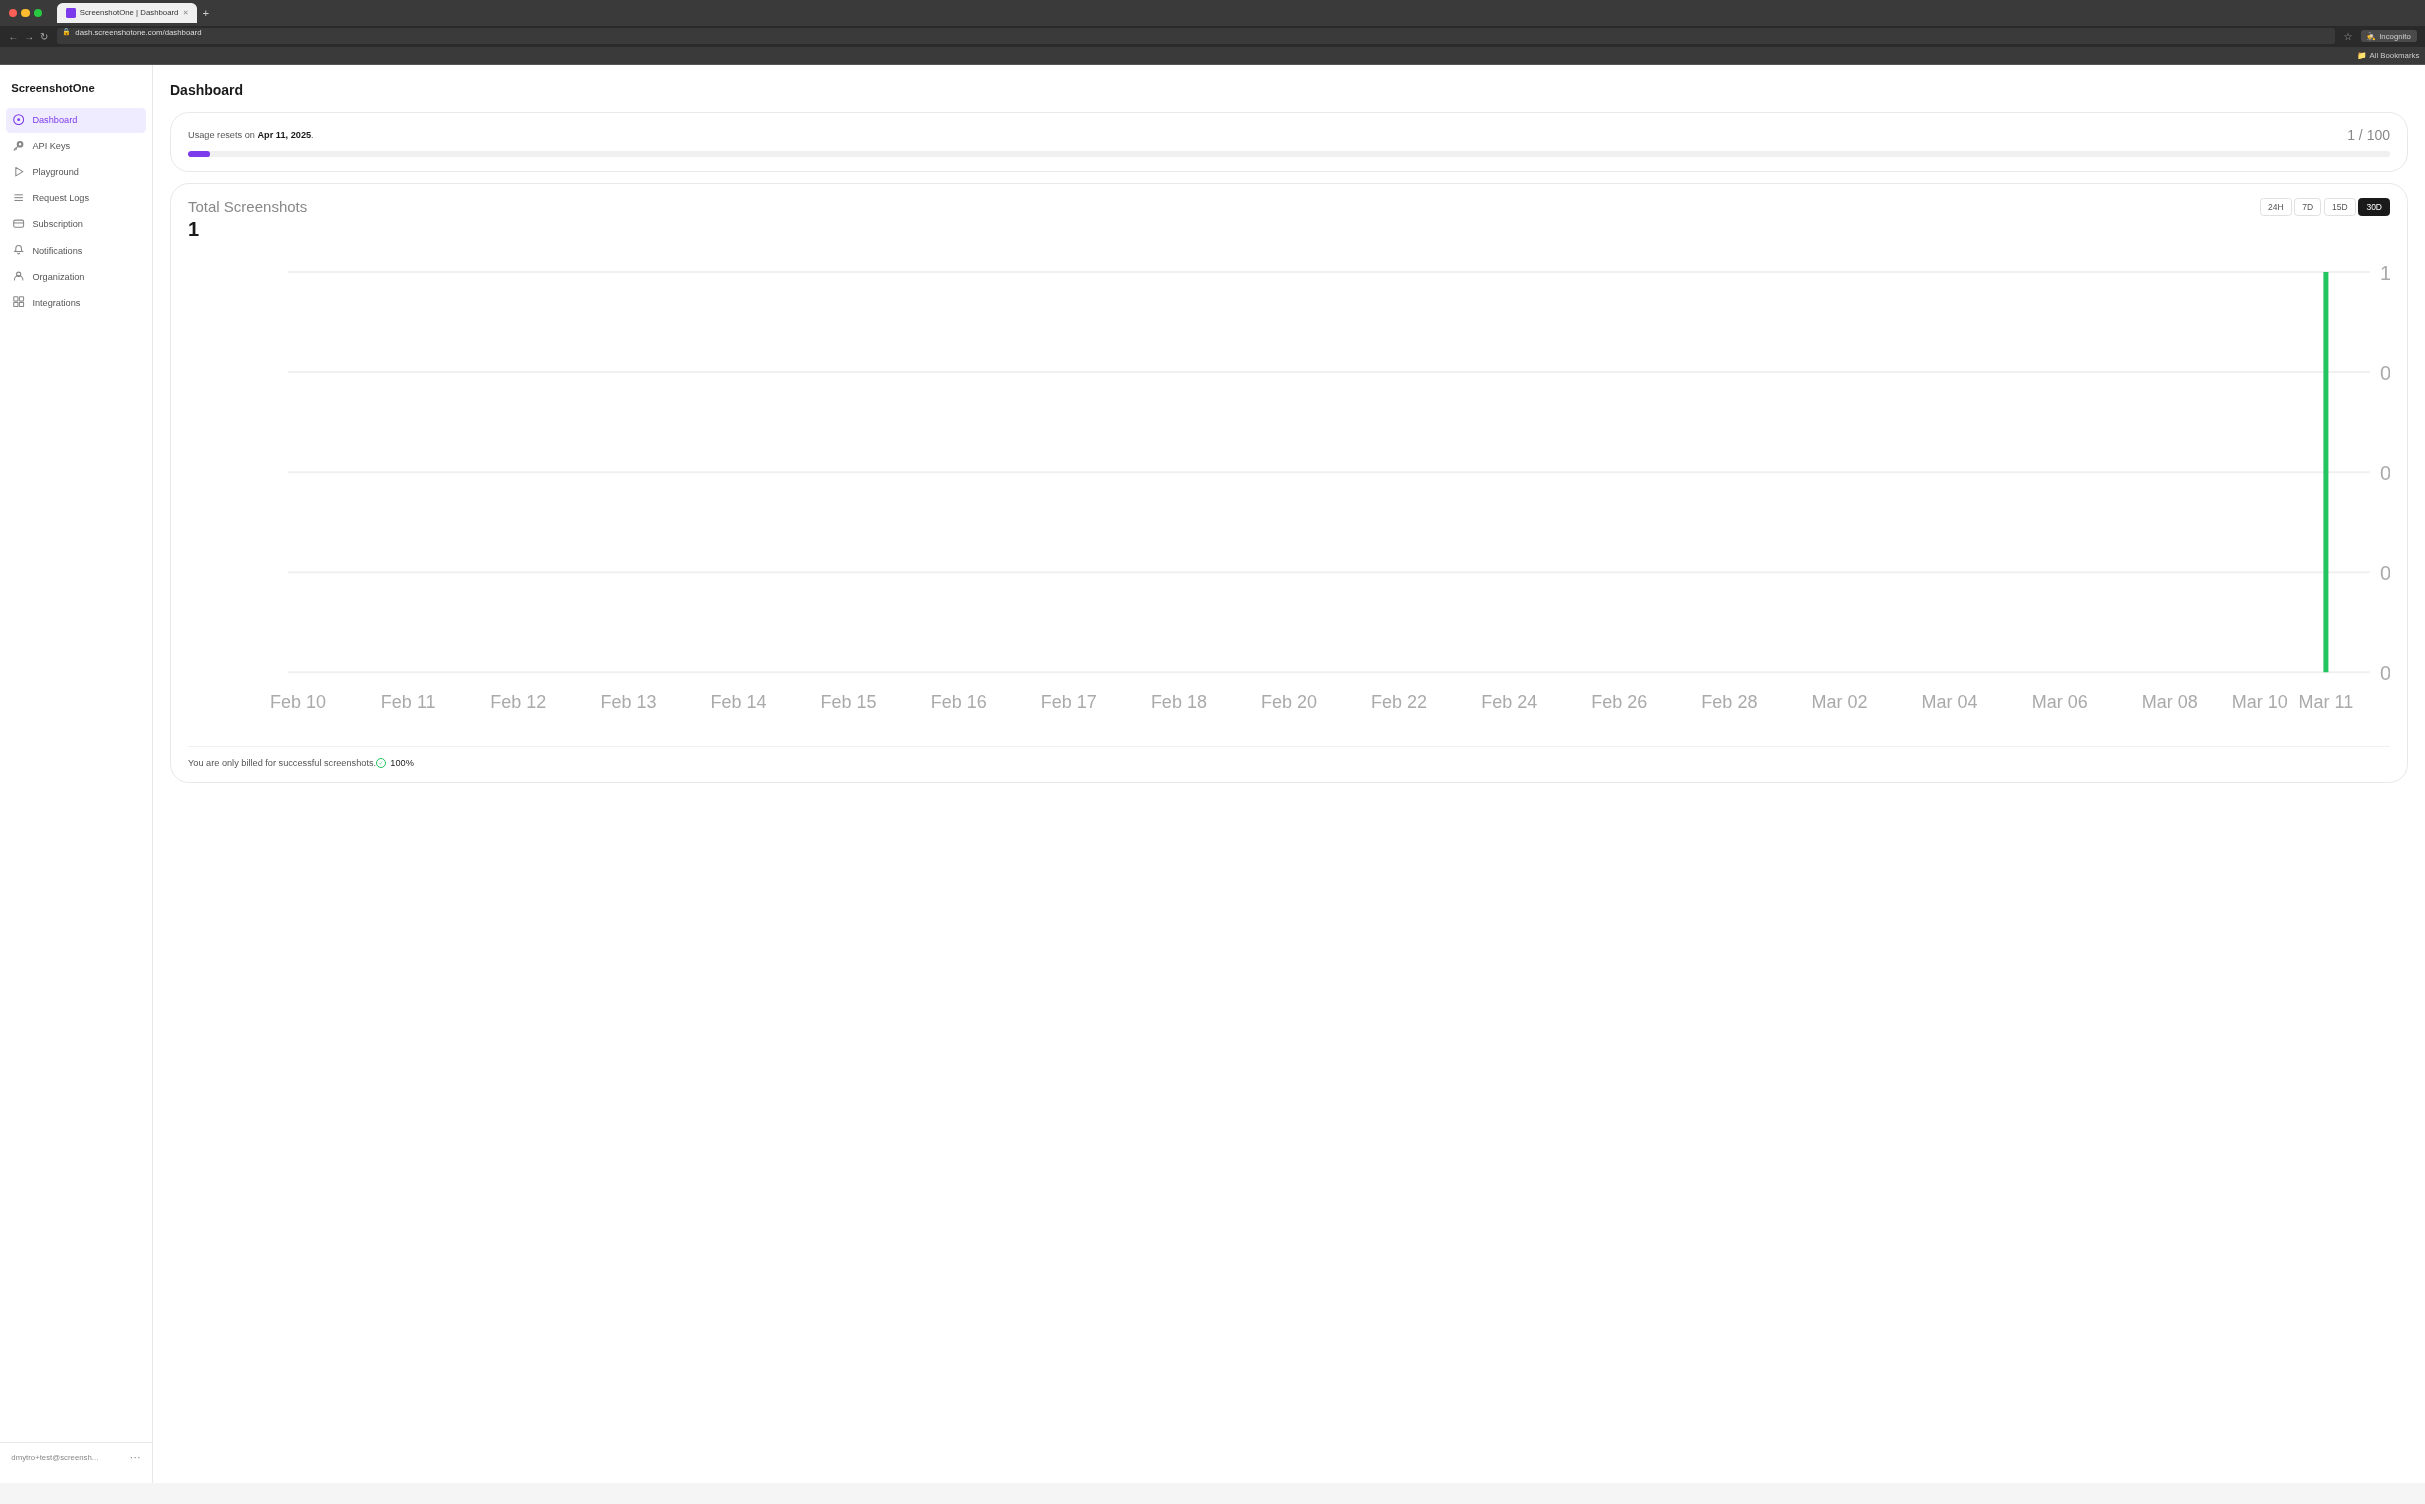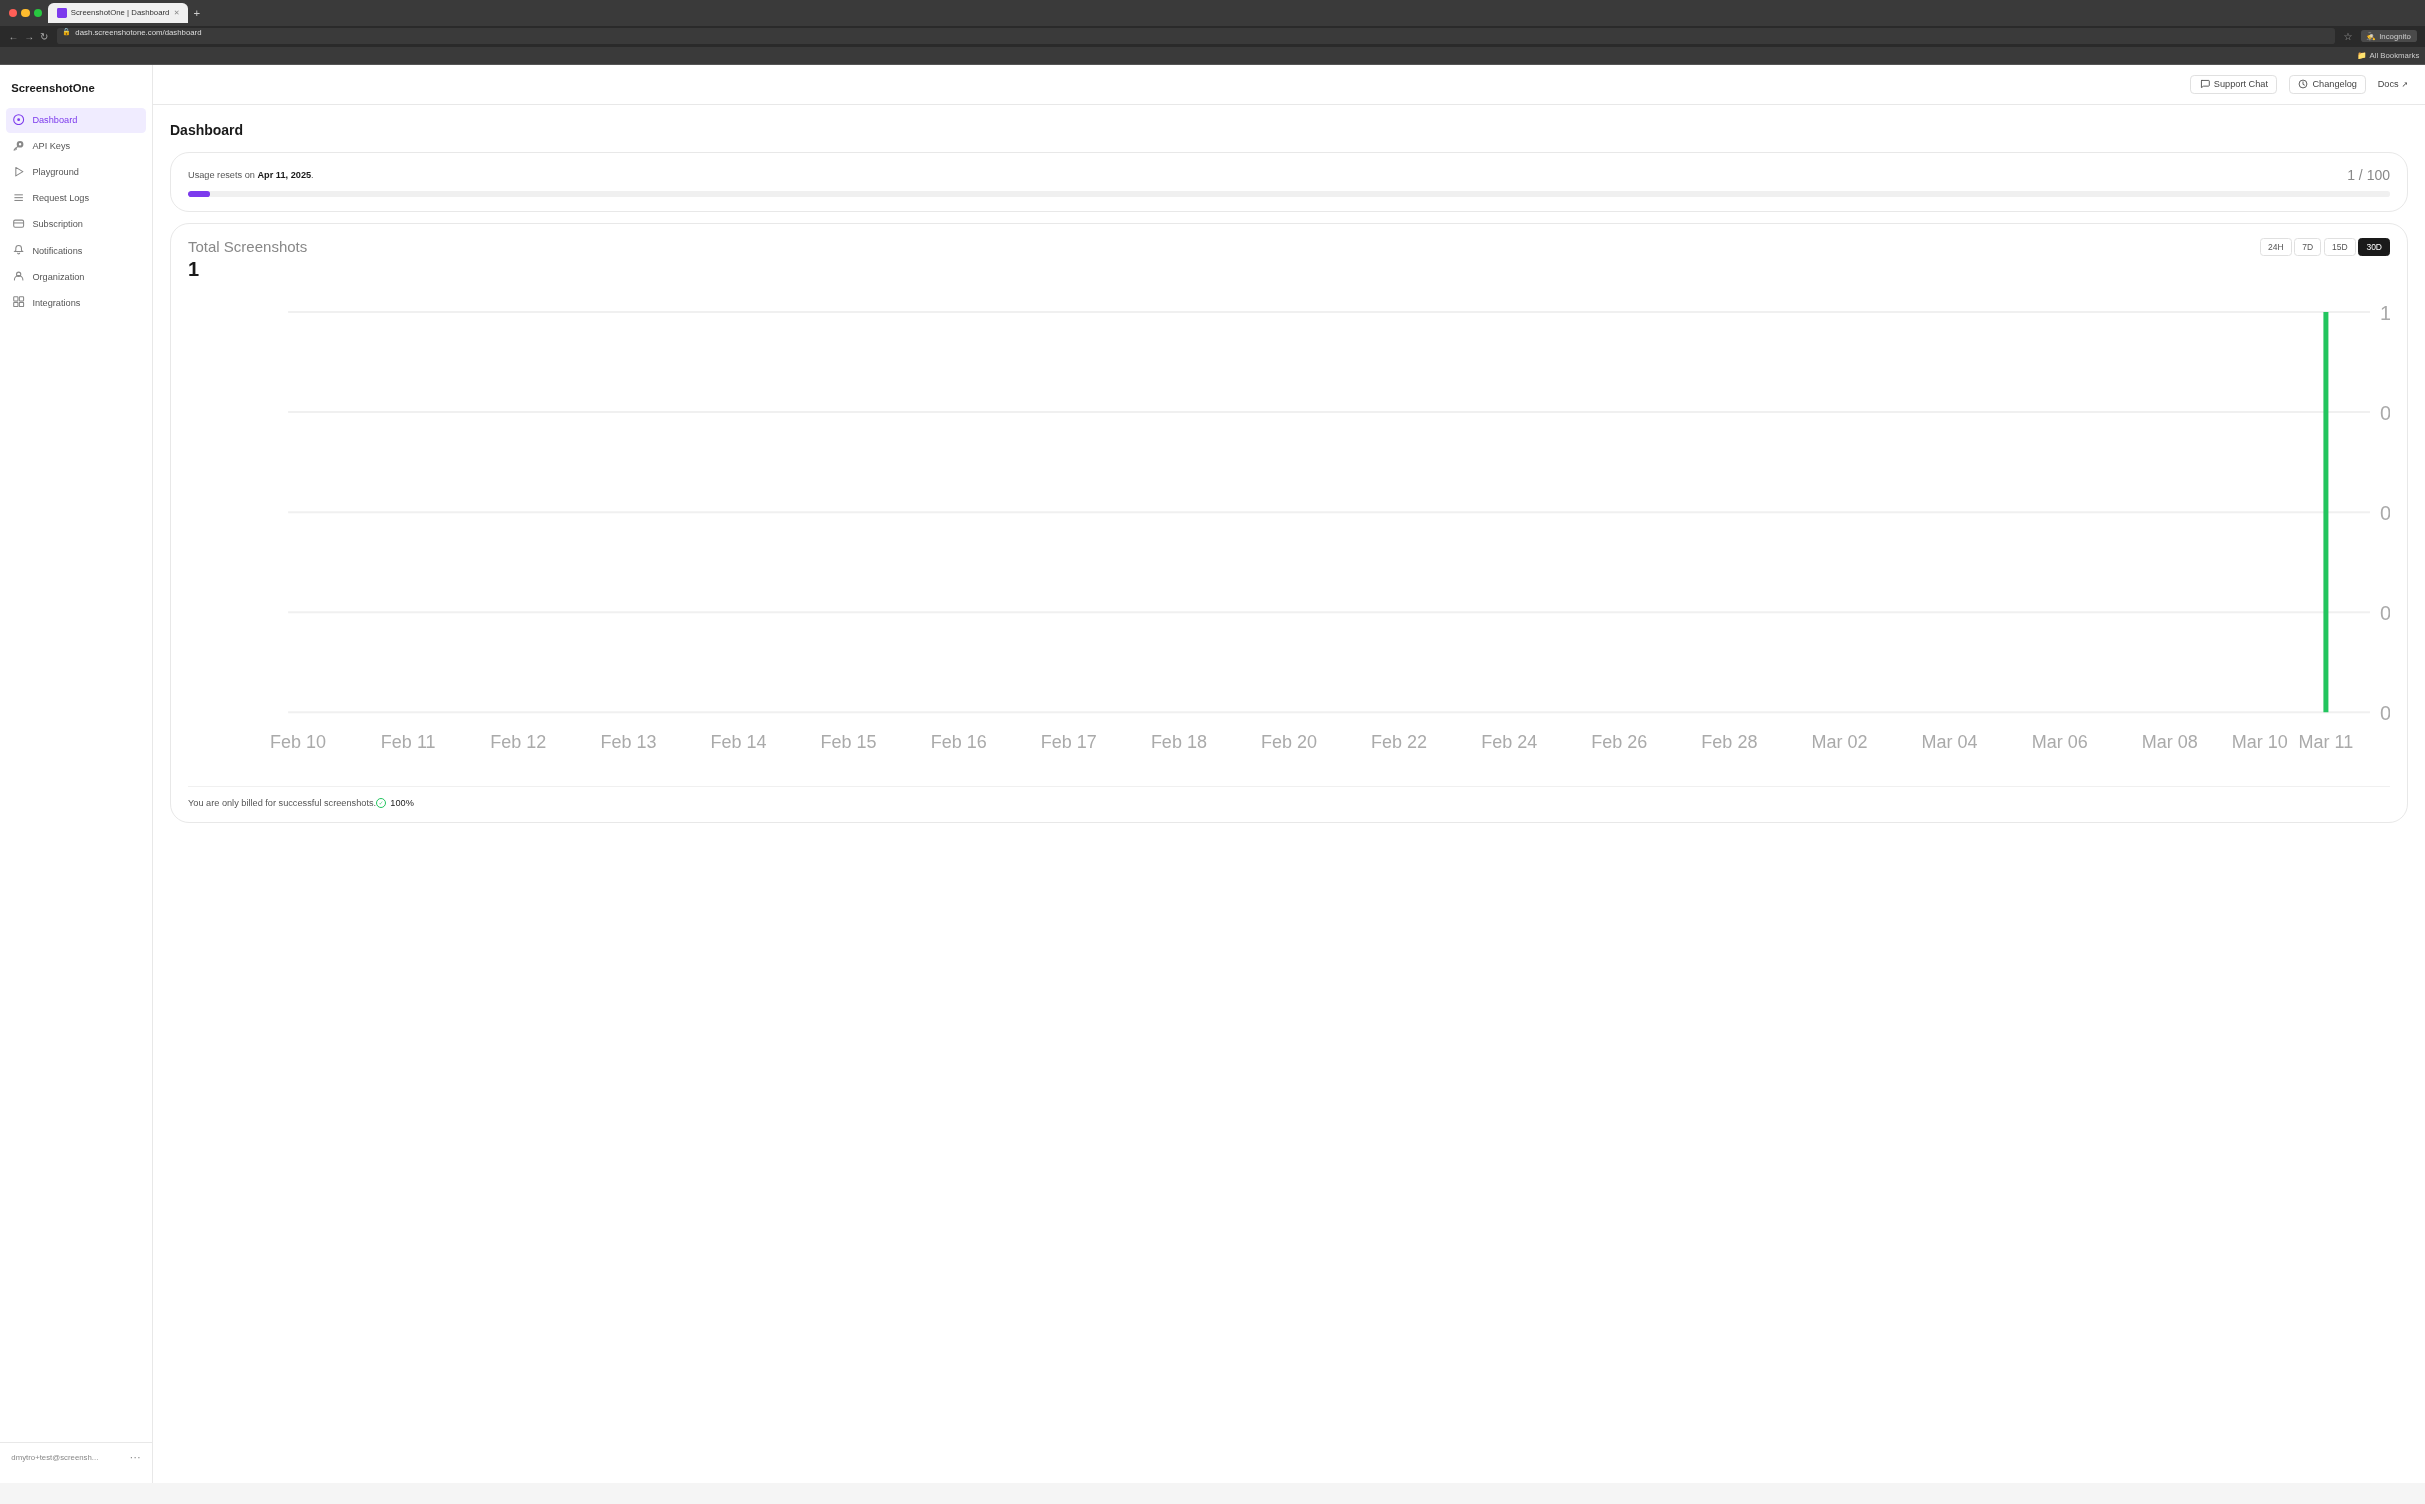--- a/index.html
+++ b/index.html
@@ -5,21 +5,21 @@
     * { box-sizing: border-box; margin: 0; padding: 0; }
     body { font-family: -apple-system, BlinkMacSystemFont, 'Segoe UI', sans-serif; background: #f5f5f5; }
 
     
     .browser-chrome {
       background: #3a3a3a;
       height: 25.5px;
       display: flex;
       align-items: center;
       padding: 0 8.5px;
-      gap: 0;
+      gap: 9px;
     }
     .traffic-lights { display: flex; gap: 4.2px; align-items: center; }
     .traffic-light { width: 8.5px; height: 8.5px; border-radius: 50%; }
     .tl-red { background: #ff5f57; }
     .tl-yellow { background: #febc2e; }
     .tl-green { background: #28c840; }
 
     .browser-tabs {
       display: flex;
       align-items: center;
@@ -396,39 +396,20 @@
       </div>
     </nav>
     <div class="sidebar-footer">
       <span class="user-email">dmytro+test@screensh...</span>
       <span class="more-btn">···</span>
     </div>
   </aside>
 
   <main class="main-content">
 
-    <div class="top-header">
-      <button class="header-btn">
-        <svg width="10" height="10" viewBox="0 0 14 14" fill="none">
-          <path d="M2 2h10a1 1 0 0 1 1 1v6a1 1 0 0 1-1 1H5l-3 2V3a1 1 0 0 1 1-1z" stroke="#444" stroke-width="1.2" fill="none"></path>
-        </svg>
-        <span>Support Chat</span>
-      </button>
-      <button class="header-btn">
-        <svg width="10" height="10" viewBox="0 0 14 14" fill="none">
-          <circle cx="7" cy="7" r="5.5" stroke="#444" stroke-width="1.2"></circle>
-          <path d="M7 4v3.5l2 1" stroke="#444" stroke-width="1.2" stroke-linecap="round"></path>
-        </svg>
-        <span>Changelog</span>
-      </button>
-      <a class="header-link">
-        <span>Docs</span>
-        <span style="font-size:7.8px;">↗</span>
-      </a>
-    </div>
 
     <div class="dashboard-body">
       <h1 class="page-title">Dashboard</h1>
 
       <div class="card">
         <div class="usage-header">
           <span class="usage-text">
             <span>Usage resets on </span><strong>Apr 11, 2025</strong><span>.</span>
           </span>
           <span class="usage-count">1 / 100</span>

